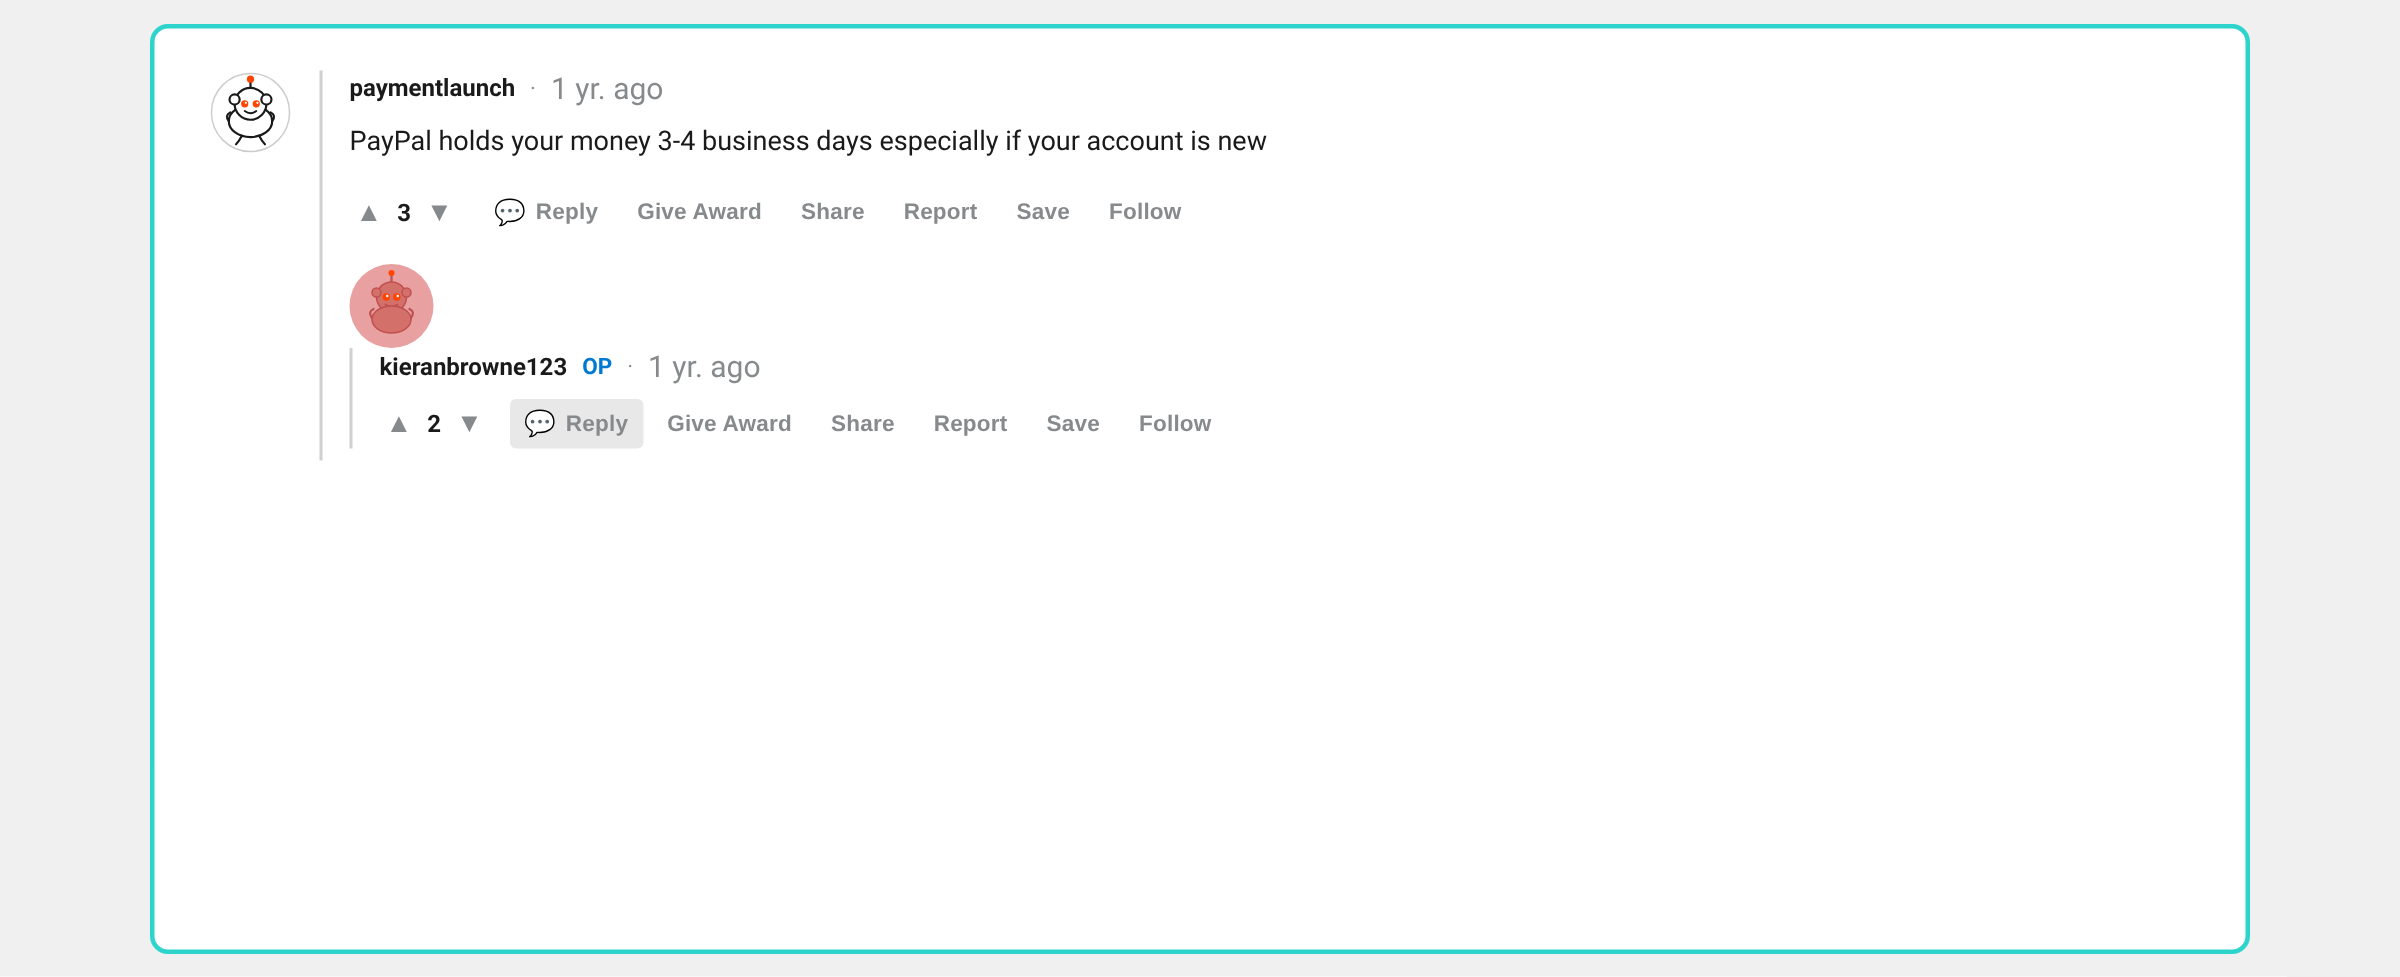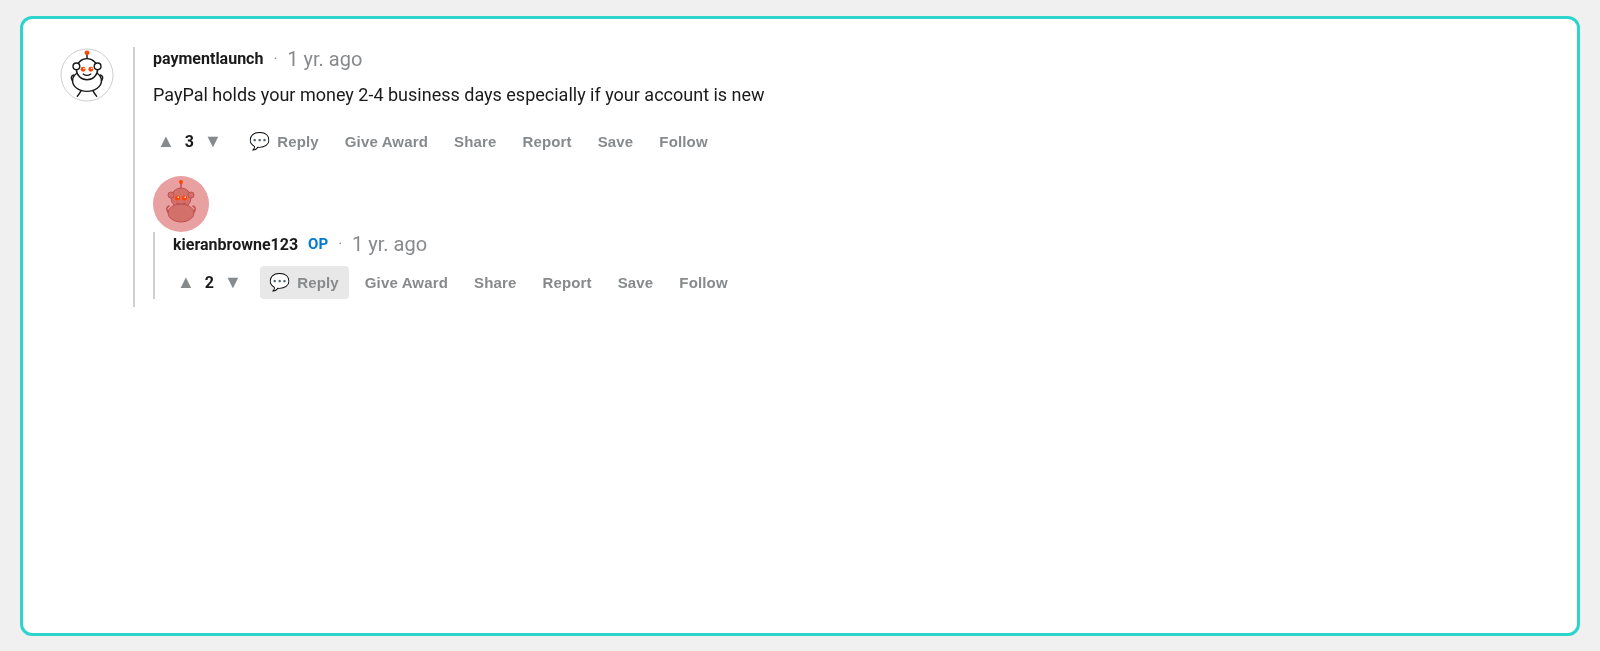--- a/index.html
+++ b/index.html
@@ -8,21 +8,21 @@
       display: flex;
       align-items: center;
       justify-content: center;
       min-height: 100vh;
       font-family: -apple-system, BlinkMacSystemFont, 'Segoe UI', Roboto, sans-serif;
     }
     .card {
       background: #ffffff;
       border: 3px solid #2dd4cc;
       border-radius: 12px;
-      width: 1560px;
+      width: 1400px;
       min-height: 620px;
       padding: 28px 36px 28px 36px;
     }
     
     .comment {
       display: flex;
       flex-direction: row;
       align-items: flex-start;
       margin-bottom: 8px;
     }
@@ -184,21 +184,21 @@
         <line x1="28" y1="11" x2="28" y2="6" stroke="#1a1a1b" stroke-width="1.5"></line>
         <circle cx="28" cy="5" r="2.5" fill="#ff4500"></circle>
       </svg>
     </div>
     <div class="comment-body">
       <div class="comment-header">
         <span class="username">paymentlaunch</span>
         <span class="dot">·</span>
         <span class="timestamp">1 yr. ago</span>
       </div>
-      <div class="comment-text">PayPal holds your money 2-4 business days especially if your account is new</div>
+      <div class="comment-text">PayPal holds your money 3-4 business days especially if your account is new</div>
       <div class="actions">
         <div class="vote-area">
           <button class="vote-btn">▲</button>
           <span class="vote-count">3</span>
           <button class="vote-btn">▼</button>
         </div>
         <button class="action-btn">
           <span class="reply-icon">💬</span>
           <span>Reply</span>
         </button>

